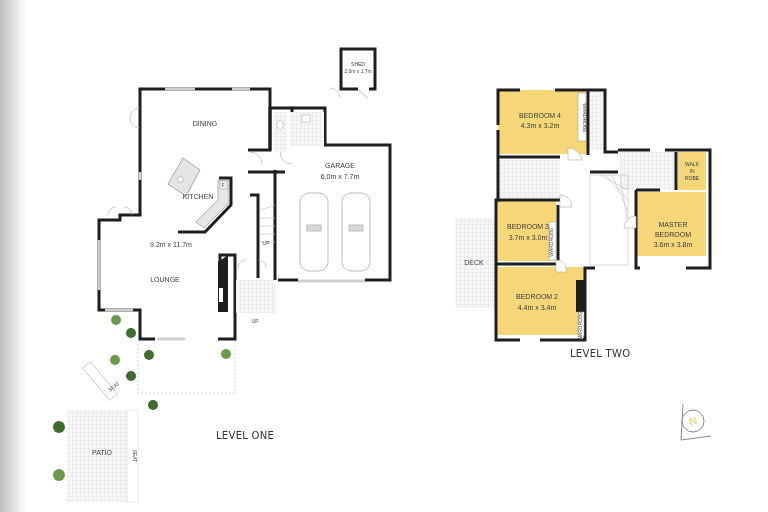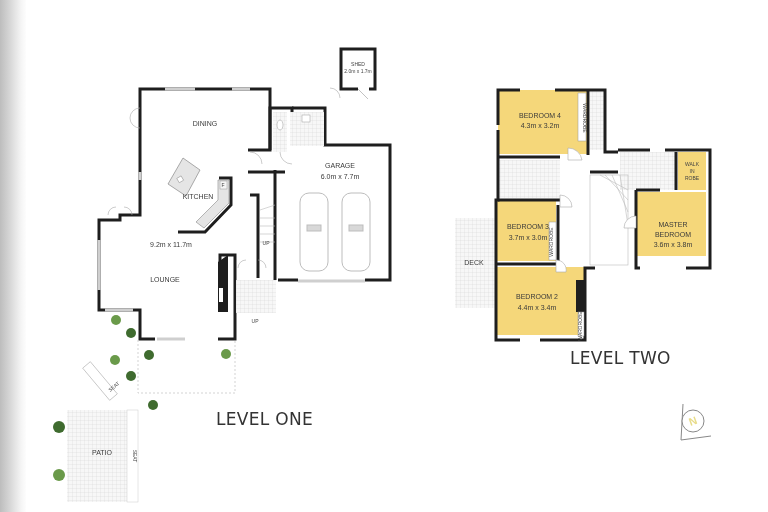--- a/index.html
+++ b/index.html
@@ -1,21 +1,21 @@
 <!DOCTYPE html>
 <html><head>
 <meta charset="utf-8">
 <style>
   html, body { margin:0; padding:0; }
   body { width:768px; height:512px; background:#ffffff; position:relative; overflow:hidden; font-family:"Liberation Sans", sans-serif; }
   .shadow { position:absolute; left:0; top:0; width:26px; height:512px; background:linear-gradient(to right,#bdbdbd 0%,#d8d8d8 40%,#f4f4f4 80%,#fdfdfd 100%); }
   svg { position:absolute; left:0; top:0; }
   .lbl { font-family:"Liberation Sans", sans-serif; font-size:7px; fill:#3a3a3a; text-anchor:middle; }
   .lbl-sm { font-family:"Liberation Sans", sans-serif; font-size:5px; fill:#444; text-anchor:middle; }
-  .title { position:absolute; font-family:"DejaVu Sans", sans-serif; font-size:17px; color:#333; letter-spacing:0.3px; }
+  .title { position:absolute; font-family:"DejaVu Sans", sans-serif; font-size:10px; color:#333; letter-spacing:0.3px; }
 </style>
 </head>
 <body>
 
 <div class="shadow"></div>
 
 <svg width="768" height="512" viewBox="0 0 768 512">
   <defs>
     <pattern id="tile" width="4" height="4" patternUnits="userSpaceOnUse">
       <rect width="4" height="4" fill="#f7f7f7"></rect>
@@ -205,14 +205,14 @@
     <text x="474" y="265" class="lbl">DECK</text>
   </g>
 
   <g>
     <polyline points="683,404 681,440 711,436" fill="none" stroke="#888" stroke-width="1"></polyline>
     <circle cx="693" cy="421" r="11" fill="#fff" stroke="#888" stroke-width="1"></circle>
     <text x="693" y="425" text-anchor="middle" font-family="Liberation Sans, sans-serif" font-size="11" font-weight="bold" fill="#e8dc8a" transform="rotate(-20 693 421)">N</text>
   </g>
 </svg>
 
-<div class="title" style="left:216px; top:409px;">LEVEL ONE</div>
+<div class="title" style="left:216px; top:430px;">LEVEL ONE</div>
 <div class="title" style="left:570px; top:348px;">LEVEL TWO</div>
 
 </body></html>

